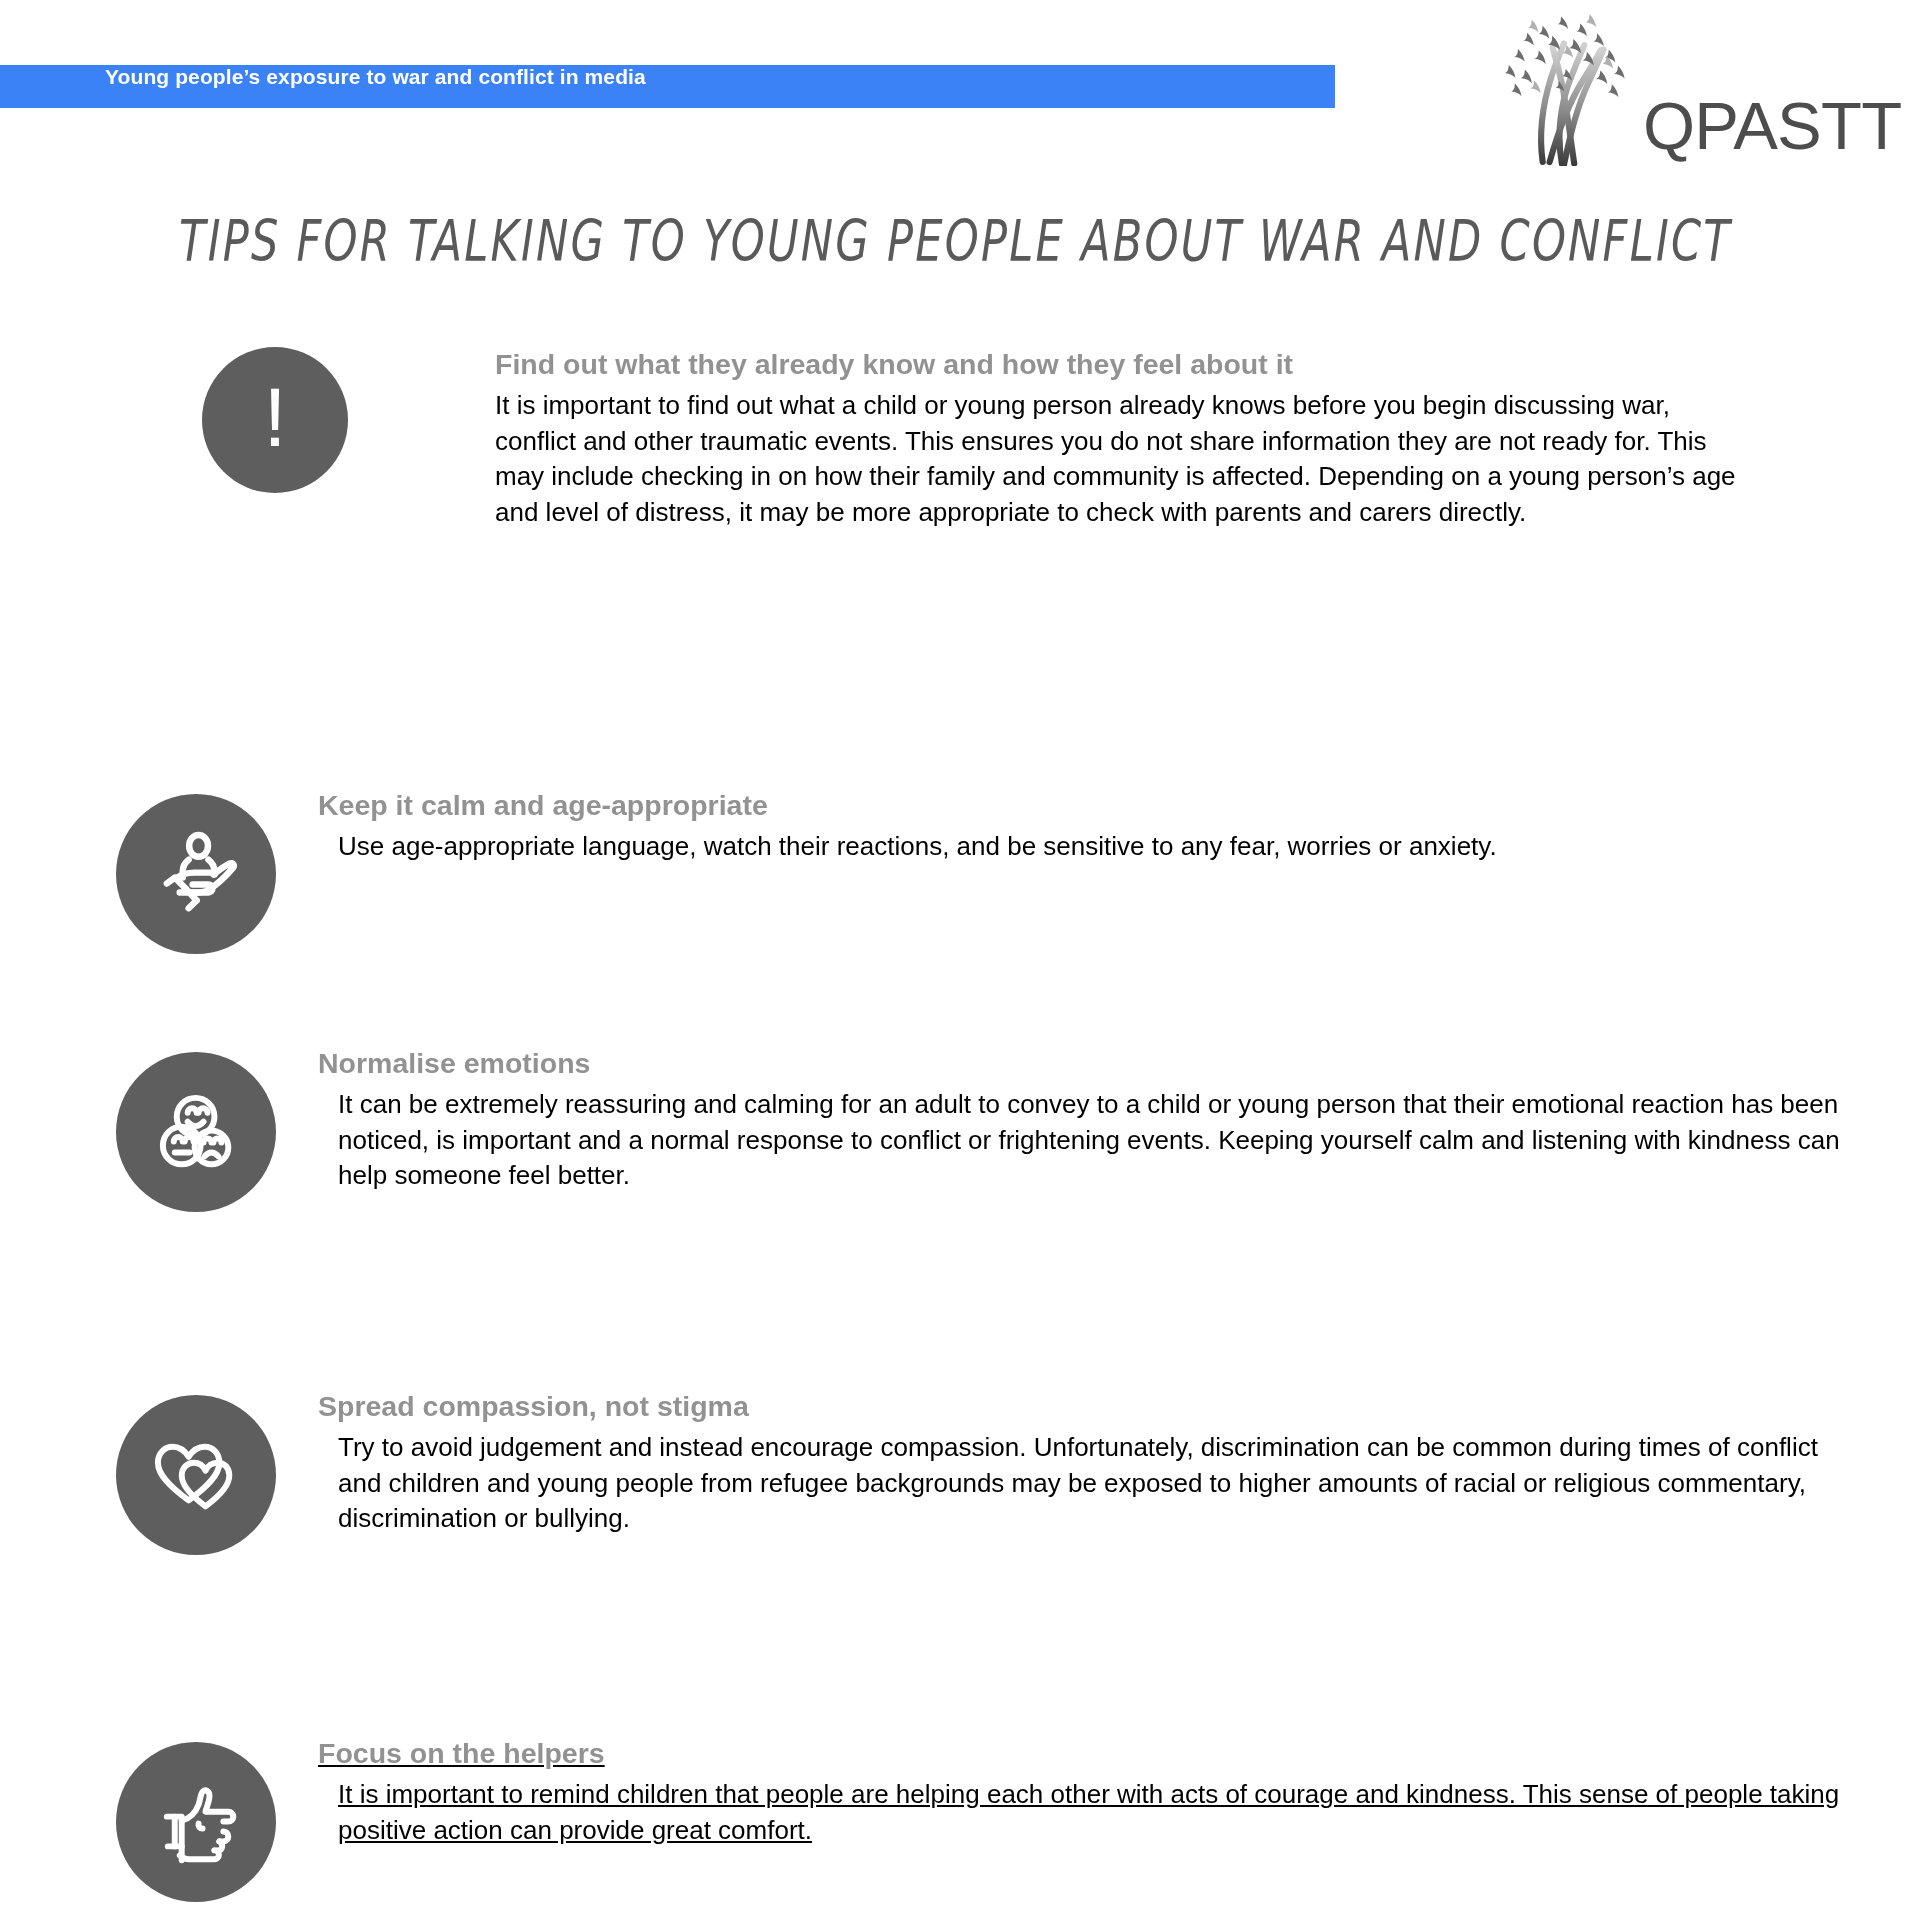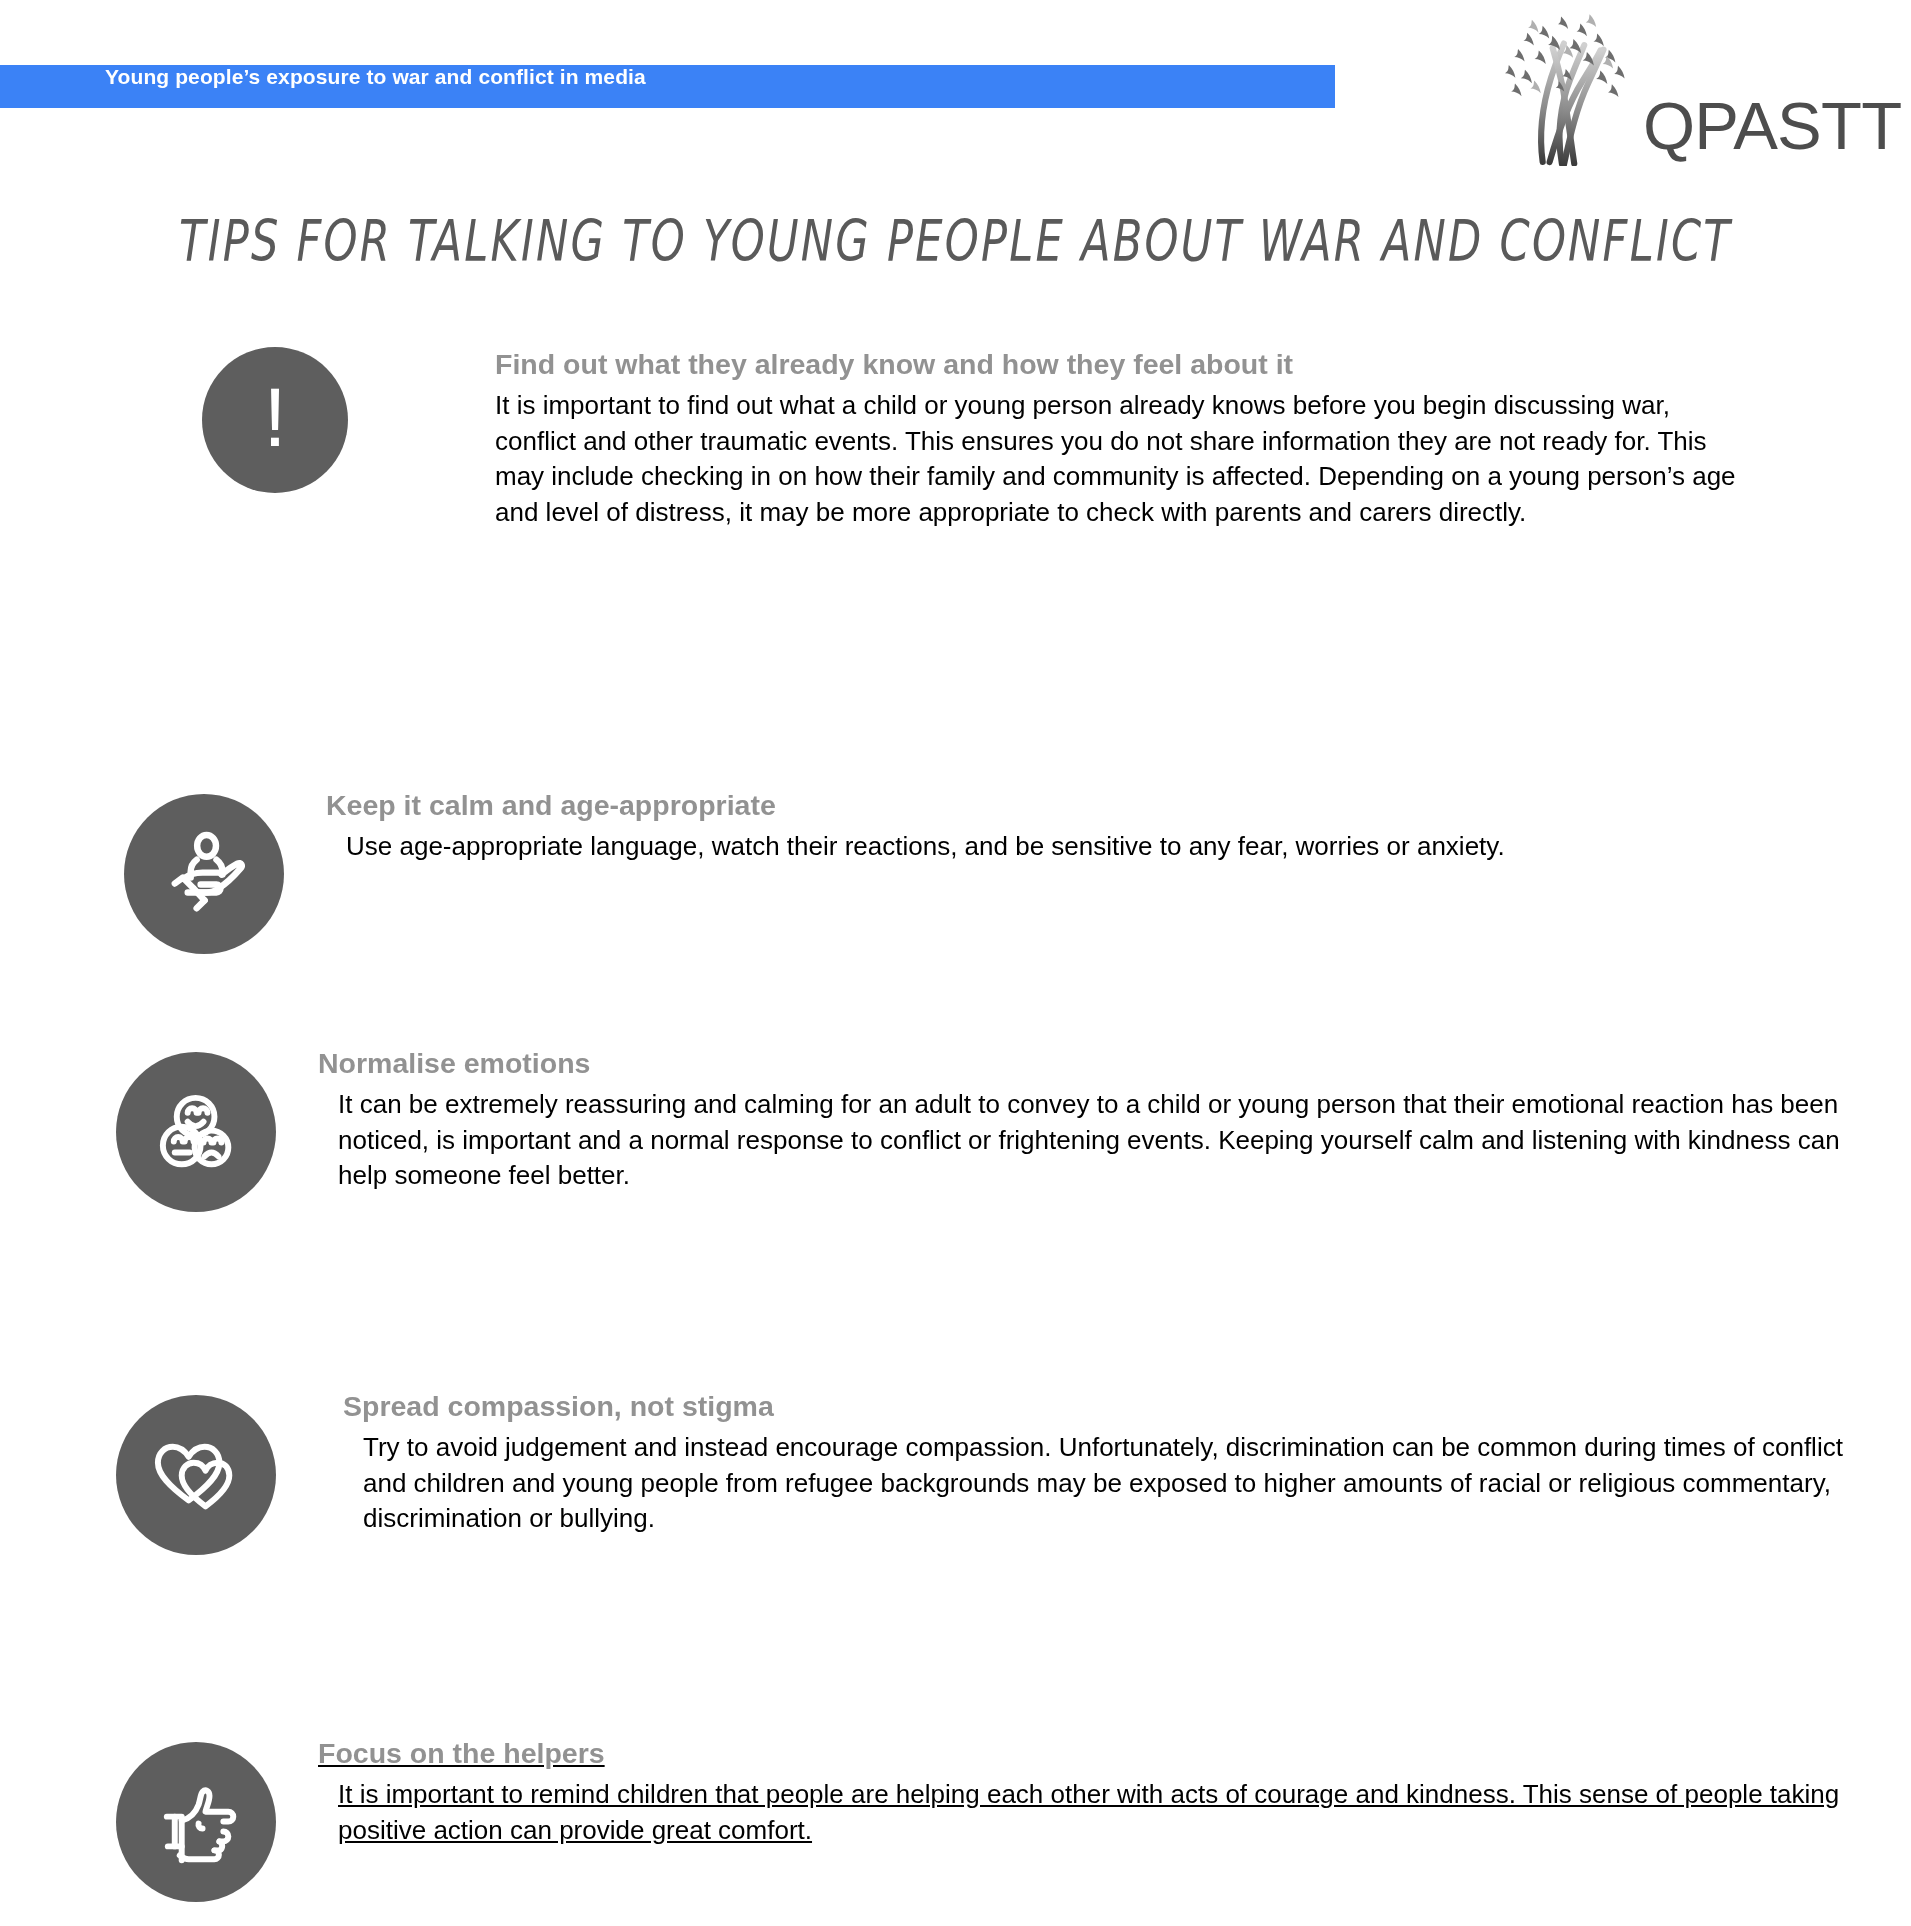--- a/index.html
+++ b/index.html
@@ -116,25 +116,25 @@
   .tip-1 { left: 202px; top: 347px; width: 1541px; }
   .tip-1 .icon-circle { width: 146px; height: 146px; }
   .tip-1 .tip-body { margin-left: 147px; padding-top: 1.9px; }
   .tip-1 .tip-text { width: 1248px; }
 
   
   .tip-s { width: 1714px; }
   .tip-s .icon-circle { width: 160px; height: 160px; }
   .tip-s .tip-body { margin-left: 42px; }
 
-  .tip-2 { left: 124px; top: 786px; }
+  .tip-2 { left: 116px; top: 786px; }
   .tip-2 .icon-circle { margin-top: 7.7px; }
   .tip-3 { left: 116px; top: 1044px; }
   .tip-3 .icon-circle { margin-top: 7.7px; }
-  .tip-4 { left: 116px; top: 1387px; gap: 25px; }
+  .tip-4 { left: 116px; top: 1387px; }
   .tip-4 .icon-circle { margin-top: 7.7px; }
   .tip-5 { left: 116px; top: 1734px; text-decoration: underline; }
   .tip-5 .icon-circle { margin-top: 7.7px; }
 
   .tip-s .tip-body { padding-top: 3.9px; }
   .tip-s .tip-text { width: 1502px; margin-left: 20px; }
 
   .bang {
     color: #ffffff;
     font-size: 83px;

